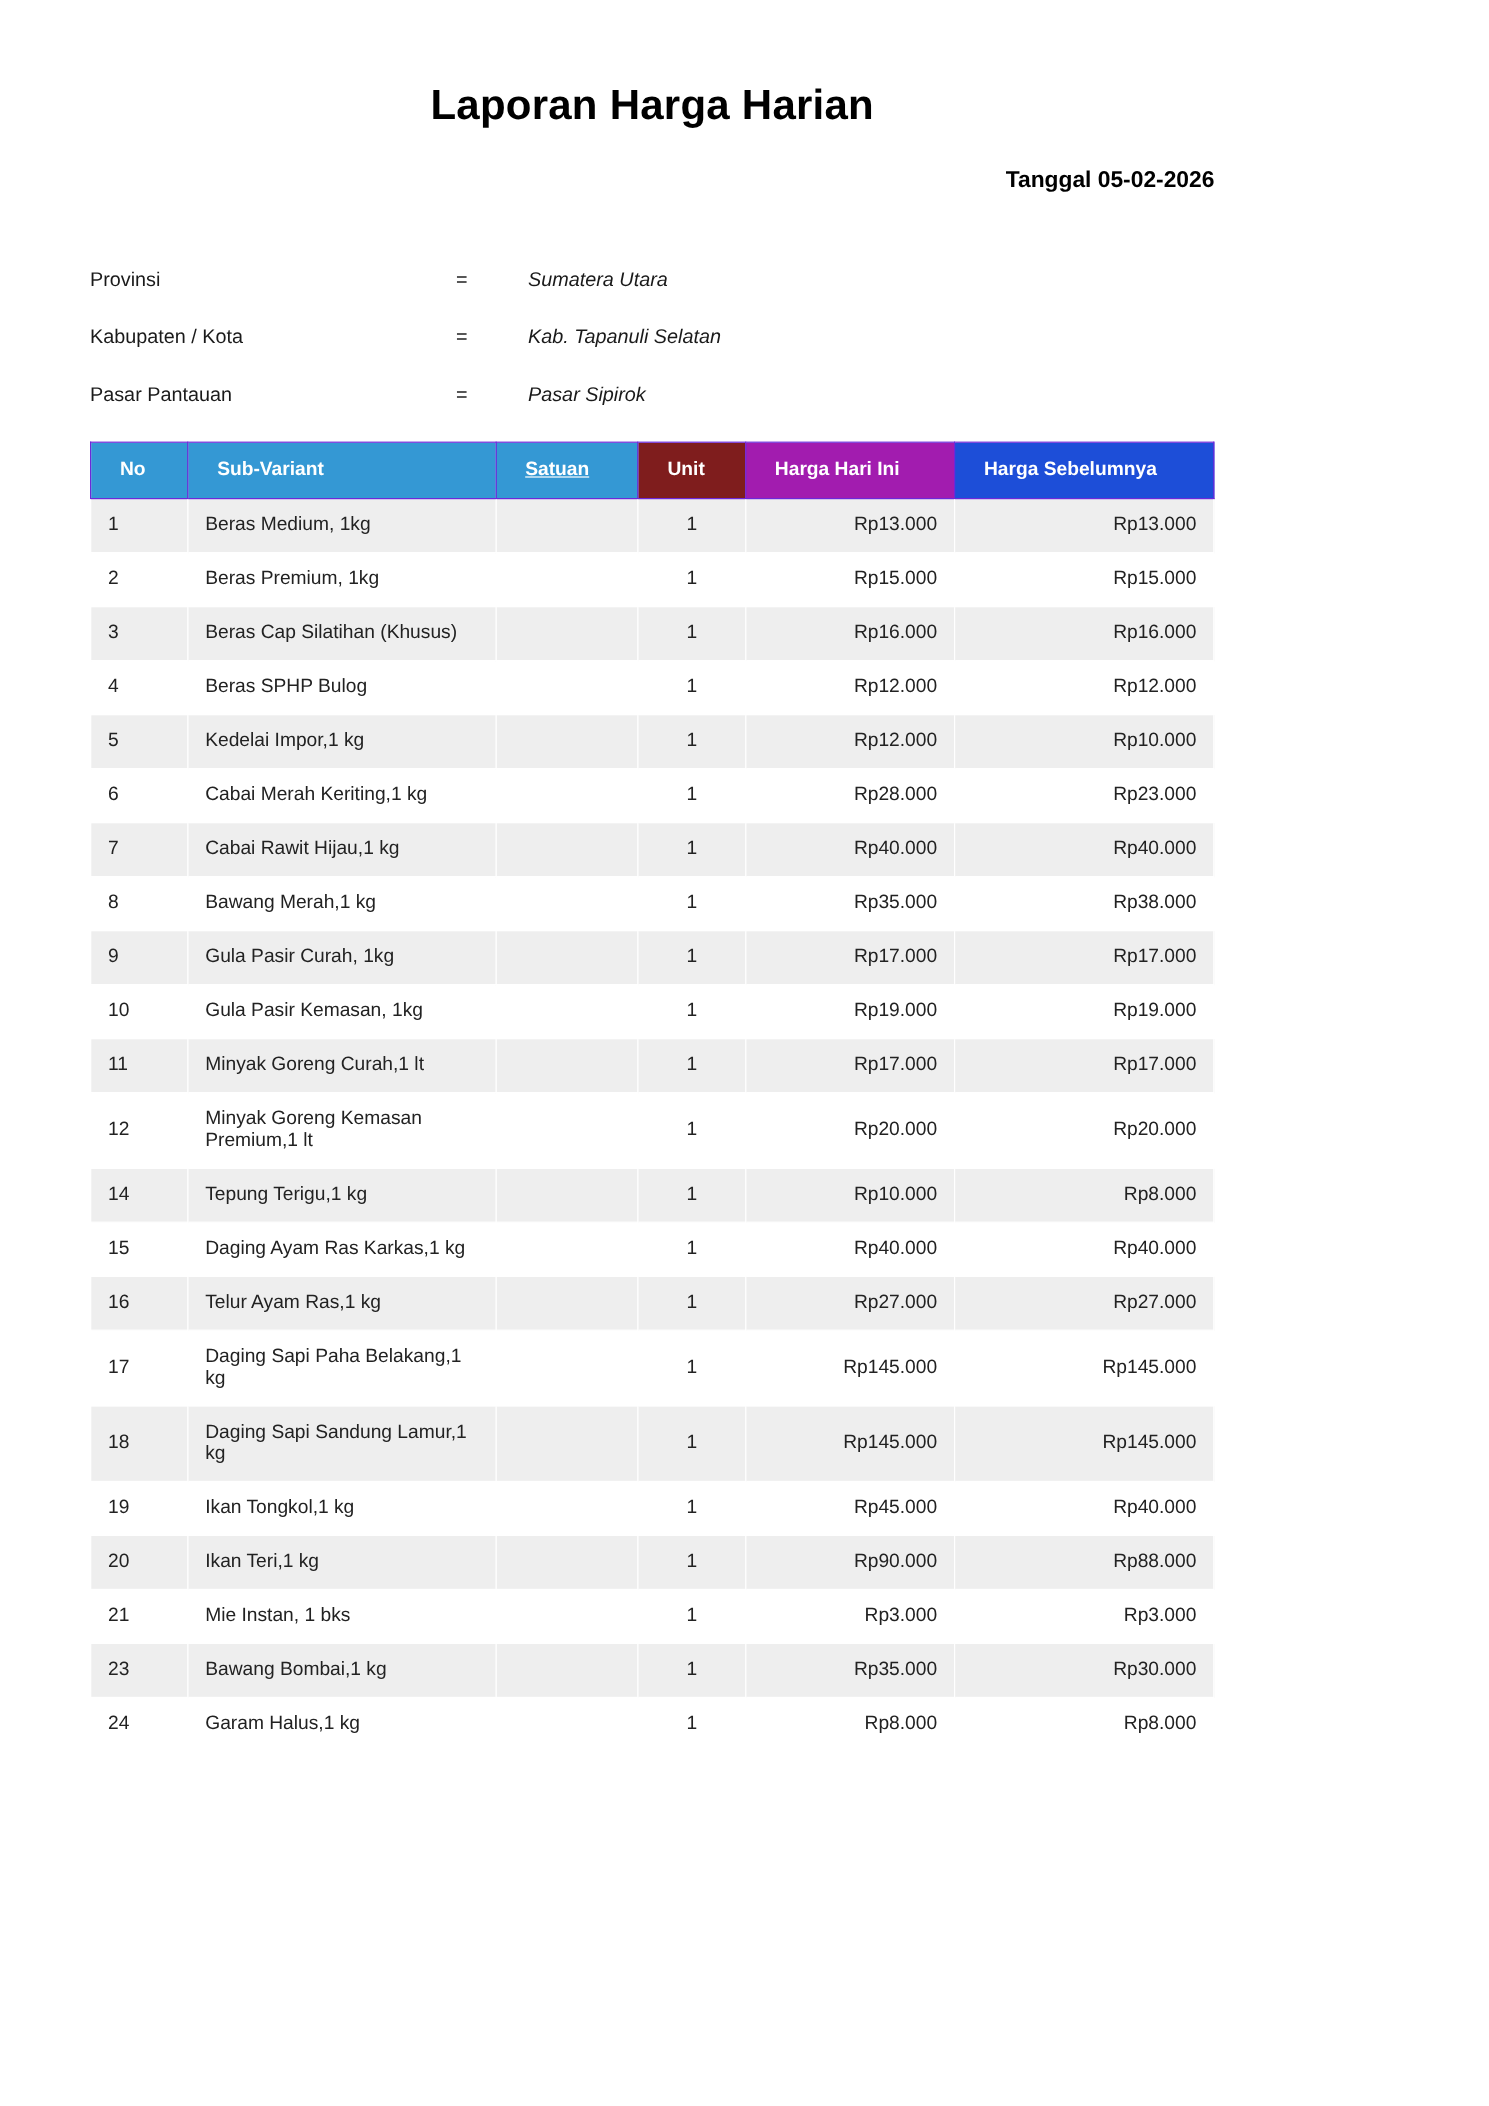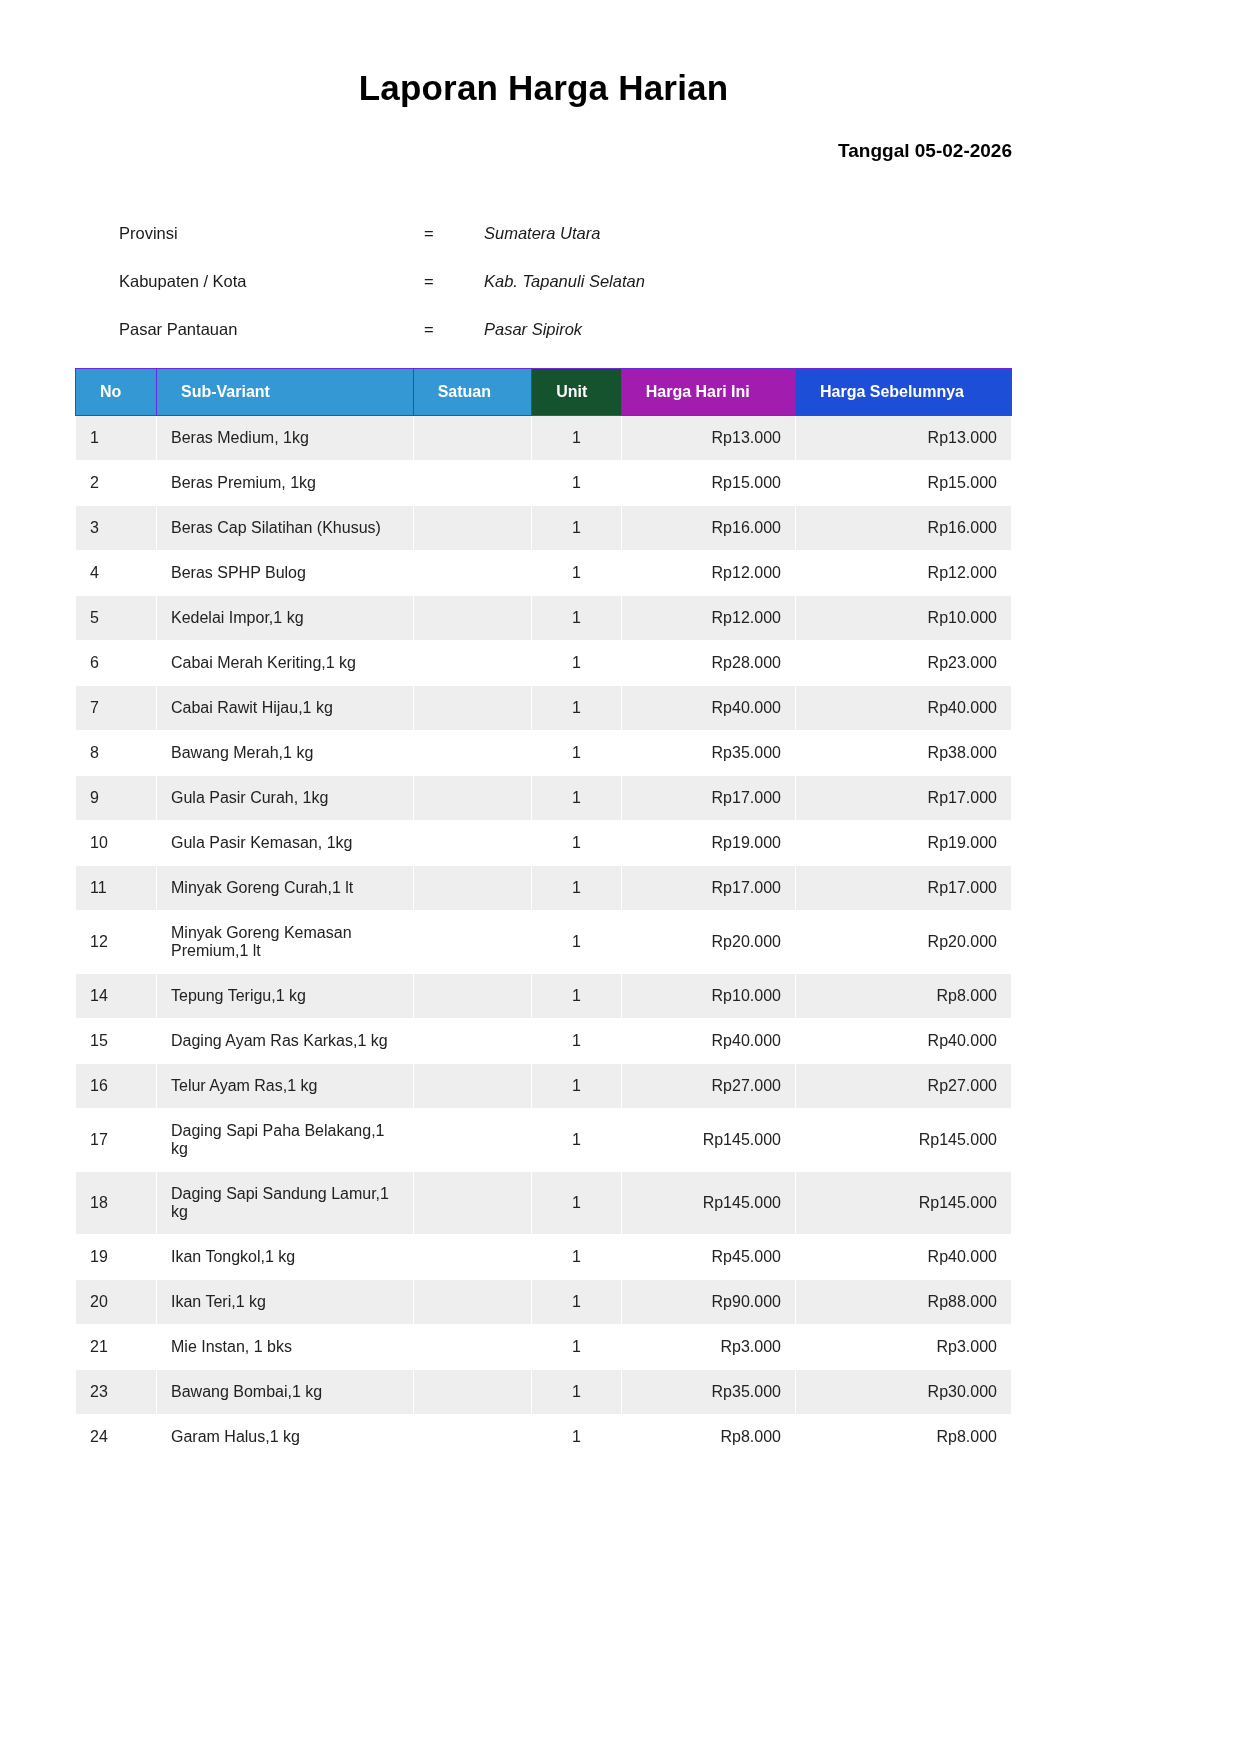--- a/index.html
+++ b/index.html
@@ -39,21 +39,20 @@
   }
   .meta-row {
     display: flex;
     align-items: baseline;
     font-size: 16.5px;
     margin-bottom: 29px;
   }
   .meta-label {
     width: 305px;
     flex: 0 0 305px;
-    margin-left: 44px;
   }
   .meta-eq {
     width: 60px;
     flex: 0 0 60px;
   }
   .meta-value {
     flex: 1 1 auto;
     font-style: italic;
   }
   table.price-table {
@@ -78,21 +77,21 @@
     color: #222;
   }
   table.price-table tbody tr:nth-child(odd) td {
     background: #eeeeee;
   }
   table.price-table tbody tr:nth-child(even) td {
     background: #ffffff;
   }
   .col-no      { width: 52px;  text-align: left; }
   .col-name    { width: 430px; }
-  .col-satuan  { width: 100px; }
+  .col-satuan  { width: 100px; text-decoration: underline; }
   .col-unit    { width: 58px;  text-align: center; }
   .col-today   { width: 165px; text-align: right; }
   .col-prev    { width: 210px; text-align: right; }
   td.col-no    { text-align: left; padding-left: 20px; }
   th.col-no    { padding-left: 20px; }
   td.col-unit  { text-align: center; }
   td.col-today { text-align: right; padding-right: 22px; }
   td.col-prev  { text-align: right; padding-right: 22px; }
   th.col-today { text-align: left; }
   th.col-prev  { text-align: left; }
@@ -123,21 +122,21 @@
       <div class="meta-value">Pasar Sipirok</div>
     </div>
   </div>
 
   <table class="price-table">
     <thead>
       <tr>
         <th class="col-no" style="background: rgb(52, 152, 212);">No</th>
         <th class="col-name" style="background: rgb(52, 152, 212);">Sub-Variant</th>
         <th class="col-satuan" style="background: rgb(52, 152, 212);">Satuan</th>
-        <th class="col-unit" style="background: #14532d;">Unit</th>
+        <th class="col-unit" style="background: #7f1d1d;">Unit</th>
         <th class="col-today" style="background: #a21caf;">Harga Hari Ini</th>
         <th class="col-prev" style="background: #1d4ed8;">Harga Sebelumnya</th>
       </tr>
     </thead>
     <tbody id="table-body">
         <tr>
           <td class="col-no">1</td>
           <td class="col-name">Beras Medium, 1kg</td>
           <td class="col-satuan"></td>
           <td class="col-unit">1</td>

